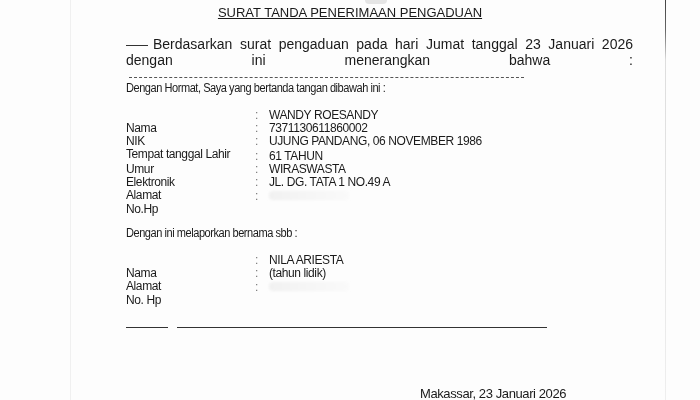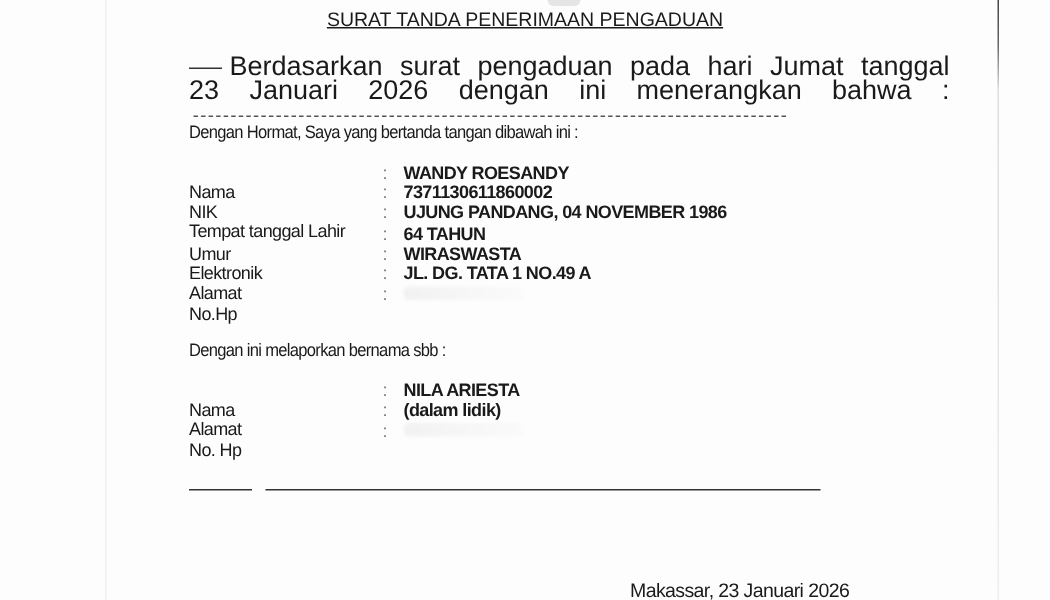--- a/index.html
+++ b/index.html
@@ -52,21 +52,21 @@
       text-align: center;
       font-weight: normal;
       font-size: 13px;
       text-decoration: underline;
       letter-spacing: 0px;
     }
     .para {
       position: absolute;
       left: 126px;
       width: 507px;
-      font-size: 18px;
+      font-size: 14px;
       line-height: 16px;
       text-align: justify;
       text-align-last: left;
     }
     .para.p1 {
       top: 36px;
       word-spacing: 3px;
     }
     .para.p2 {
       top: 320px;
@@ -112,21 +112,20 @@
     }
     .row .colon {
       position: absolute;
       left: 129px;
       color: #777;
     }
     .row .value {
       position: absolute;
       left: 143px;
       white-space: nowrap;
-      font-weight: bold;
     }
     .redacted {
       display: inline-block;
       width: 80px;
       height: 9px;
       background: linear-gradient(to right, #f1f1f1, #f6f6f6, #fafafa);
       border-radius: 4px;
       filter: blur(1px);
     }
     .signoff {
@@ -160,26 +159,26 @@
       <span class="value">WANDY ROESANDY</span>
     </div>
     <div class="row" style="top:122px">
       <span class="label">NIK</span>
       <span class="colon">:</span>
       <span class="value">7371130611860002</span>
     </div>
     <div class="row" style="top:135px">
       <span class="label">Tempat tanggal Lahir</span>
       <span class="colon">:</span>
-      <span class="value">UJUNG PANDANG, 04 NOVEMBER 1986</span>
+      <span class="value">UJUNG PANDANG, 06 NOVEMBER 1986</span>
     </div>
     <div class="row" style="top:150px">
       <span class="label">Umur</span>
       <span class="colon">:</span>
-      <span class="value">64 TAHUN</span>
+      <span class="value">61 TAHUN</span>
     </div>
     <div class="row" style="top:163px">
       <span class="label">Elektronik</span>
       <span class="colon">:</span>
       <span class="value">WIRASWASTA</span>
     </div>
     <div class="row" style="top:176px">
       <span class="label">Alamat</span>
       <span class="colon">:</span>
       <span class="value">JL. DG. TATA 1 NO.49 A</span>
@@ -195,21 +194,21 @@
 
   <div>
     <div class="row" style="top:254px">
       <span class="label">Nama</span>
       <span class="colon">:</span>
       <span class="value">NILA ARIESTA</span>
     </div>
     <div class="row" style="top:267px">
       <span class="label">Alamat</span>
       <span class="colon">:</span>
-      <span class="value">(dalam lidik)</span>
+      <span class="value">(tahun lidik)</span>
     </div>
     <div class="row" style="top:281px">
       <span class="label">No. Hp</span>
       <span class="colon">:</span>
       <span class="value"><span class="redacted"></span></span>
     </div>
   </div>
 
   <div class="para p2">
     <span class="dash" style="width:42px"></span><span class="dash" style="width:370px;margin-left:4px;margin-right:0"></span>

